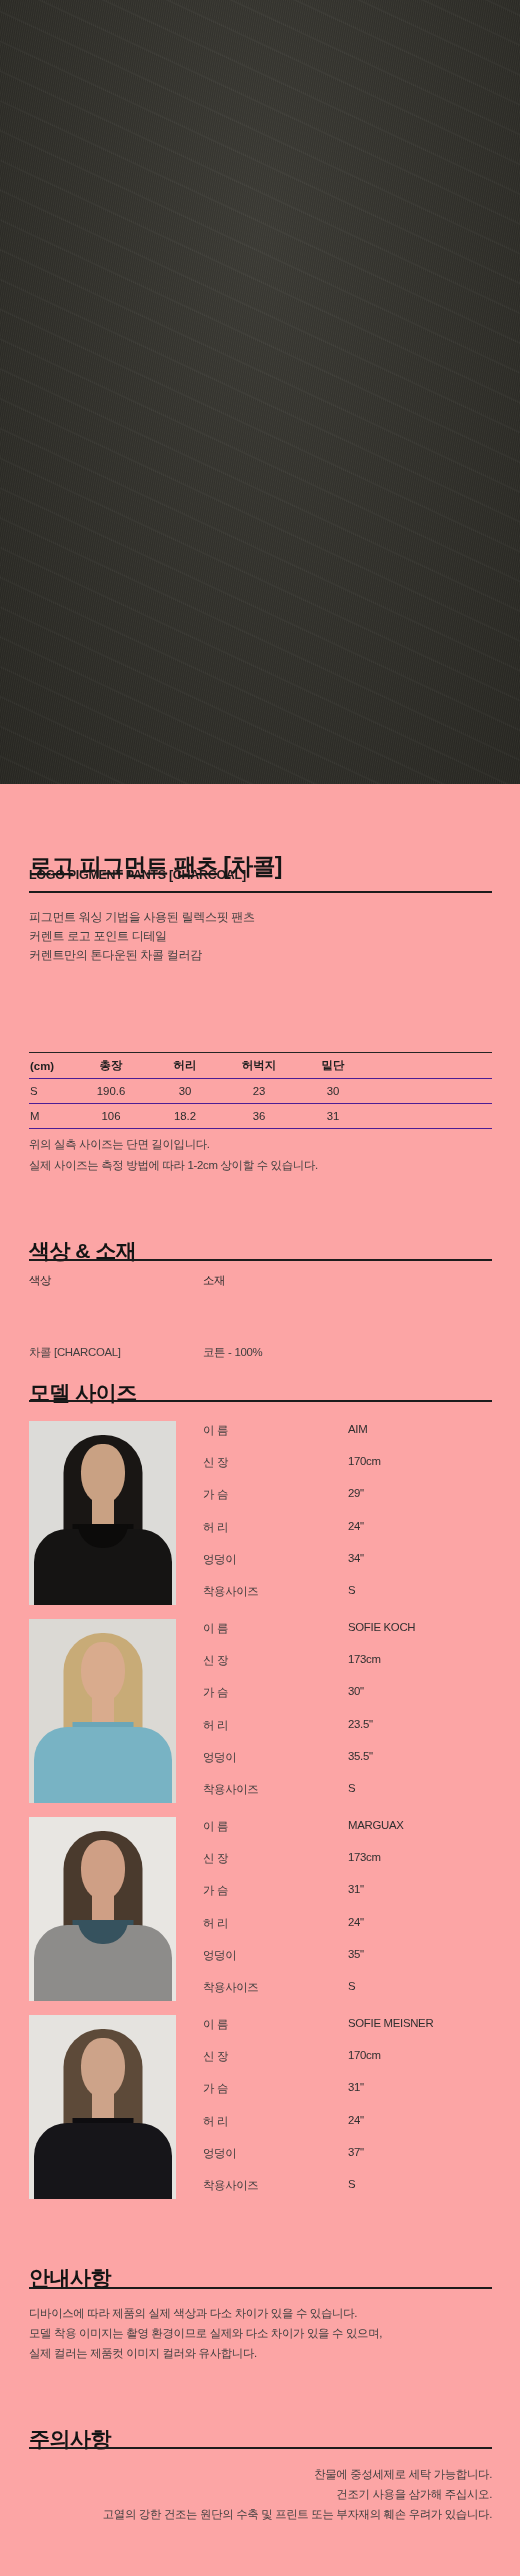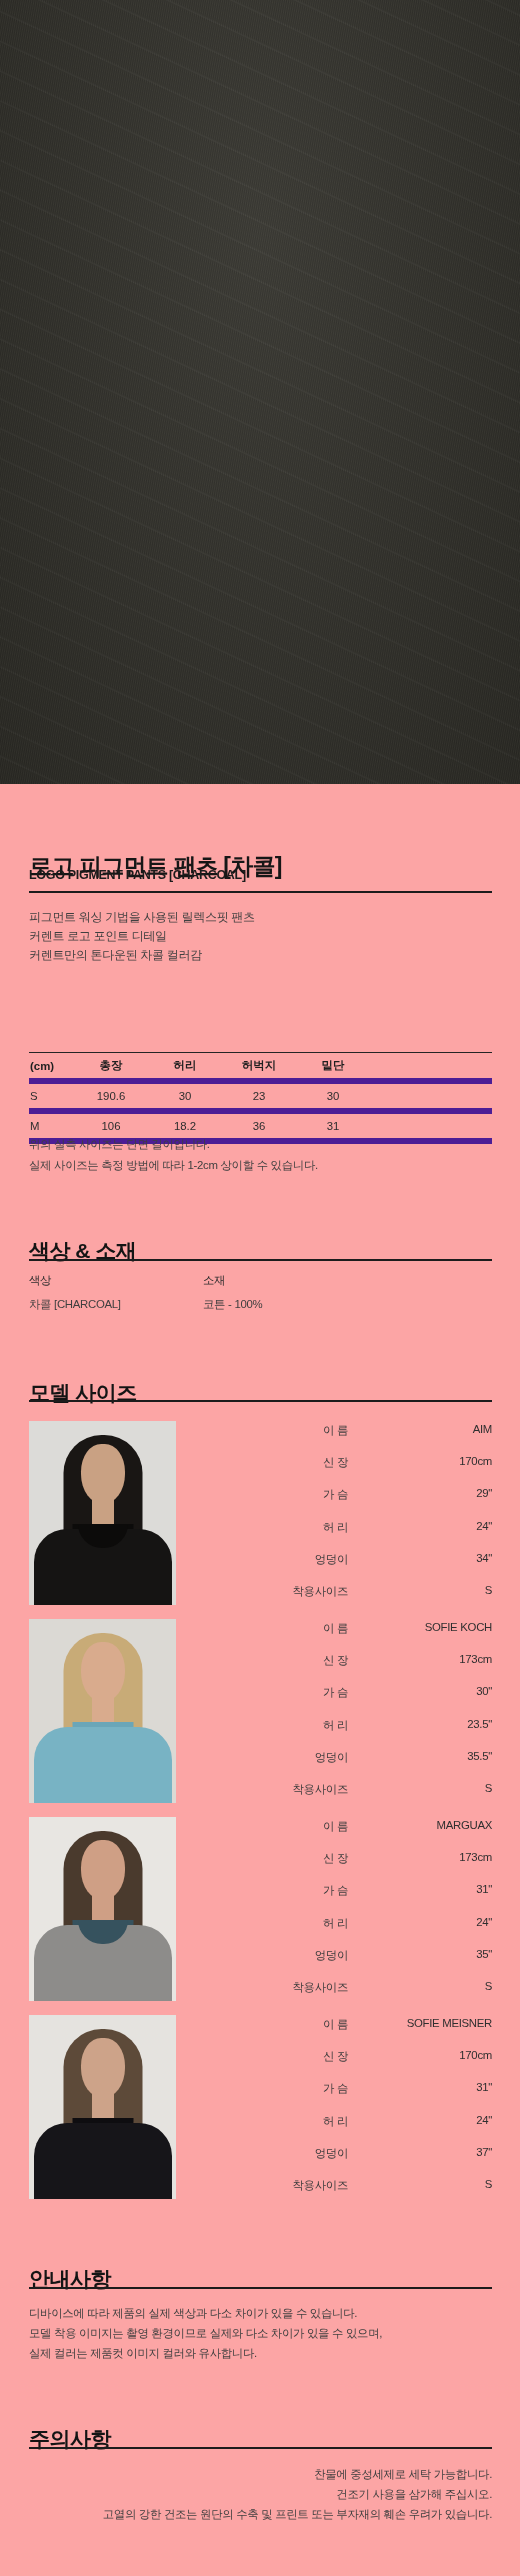--- a/index.html
+++ b/index.html
@@ -22,57 +22,57 @@
   .product-subtitle{top:868px;font-size:12.5px;font-weight:bold;letter-spacing:-0.3px;color:#1c1c1c;}
   .divider{height:1.6px;background:#1c1c1c;}
   .divider-1{top:891px;}
   .features{top:908px;}
   .feature-line{font-size:12px;line-height:19px;color:#3f3f3f;letter-spacing:-0.3px;}
 
   .section-h{font-size:21px;font-weight:bold;letter-spacing:-0.5px;color:#141414;line-height:1.1;}
   .size-h{top:1014px;}
 
   .size-table{top:1052px;border-top:1px solid #252525;}
-  .size-row{display:grid;grid-template-columns:45px 74px 74px 74px 74px 1fr;align-items:center;height:24px;border-bottom:6px solid #4c1d95;font-size:11.4px;color:#2e2e2e;}
+  .size-row{display:grid;grid-template-columns:45px 74px 74px 74px 74px 1fr;align-items:center;height:24px;border-bottom:1px solid #4c1d95;font-size:11.4px;color:#2e2e2e;}
   .size-row.head{height:25px;font-weight:600;color:#1f1f1f;}
   .size-row span{text-align:center;}
   .size-row span:first-child{text-align:left;padding-left:1px;}
 
   .size-notes{top:1134px;}
   .note-line{font-size:11.4px;line-height:21.3px;color:#3f3f3f;letter-spacing:-0.3px;}
 
   .cm-h{top:1222px;}
   .divider-2{top:1259px;}
   .cm-grid{top:1273px;display:grid;grid-template-columns:174px 289px;grid-template-rows:24px auto;font-size:11.4px;letter-spacing:-0.3px;}
   .cm-label{color:#2c2c2c;}
-  .cm-value{color:#3f3f3f;}
+  .cm-value{color:#3f3f3f;margin-top:48px;}
 
   .model-h{top:1364px;}
   .divider-3{top:1400px;}
 
   .model{height:184px;}
   .model-1{top:1421px;}
   .model-2{top:1619px;}
   .model-3{top:1817px;}
   .model-4{top:2015px;}
 
   .model-photo{position:absolute;left:0;top:0;width:147px;height:184px;background:var(--bg);overflow:hidden;}
   .m-hair{position:absolute;left:50%;top:13.5px;transform:translateX(-50%);width:79px;height:140px;background:var(--hair);border-radius:38px 38px 22px 22px;}
   .m-face{position:absolute;left:50%;top:23px;transform:translateX(-50%);width:44px;height:60px;background:var(--skin);border-radius:46% 46% 50% 50%;}
   .m-neck{position:absolute;left:50%;top:78px;transform:translateX(-50%);width:22px;height:32px;background:var(--skin);}
   .m-inner{position:absolute;left:50%;top:103px;transform:translateX(-50%);width:61px;height:33px;background:var(--accent);border-radius:0 0 29px 29px;}
   .m-torso{position:absolute;left:50%;top:108px;transform:translateX(-50%);width:138px;height:78px;background:var(--top);border-radius:33px 33px 0 0;}
   .m-scoop{position:absolute;left:50%;top:103px;transform:translateX(-50%);width:50px;height:24px;background:var(--accent);border-radius:0 0 25px 25px;}
 
   .model-table{position:absolute;left:174px;top:0;width:289px;height:184px;display:flex;flex-direction:column;justify-content:space-between;box-sizing:border-box;padding:2.1px 0 6.2px;}
-  .mrow{display:grid;grid-template-columns:145px 1fr;font-size:11.4px;letter-spacing:-0.3px;text-align:right;}
+  .mrow{display:grid;grid-template-columns:145px 1fr;font-size:11.4px;letter-spacing:-0.3px;}
   .mrow .ml{color:#3c3c3c;}
   .mrow .mv{color:#2f2f2f;}
 
-  .notice-h{top:2250px;}
+  .notice-h{top:2250px;font-family:Liberation Serif, serif;}
   .divider-4{top:2287px;}
   .notice-lines{top:2303px;}
   .caution-h{top:2410px;}
   .divider-5{top:2447px;}
   .caution-lines{top:2464px;text-align:right;}
   .info-line{font-size:11.4px;line-height:20px;color:#3f3f3f;letter-spacing:-0.3px;}
 </style>
 </head>
 <body>
 

